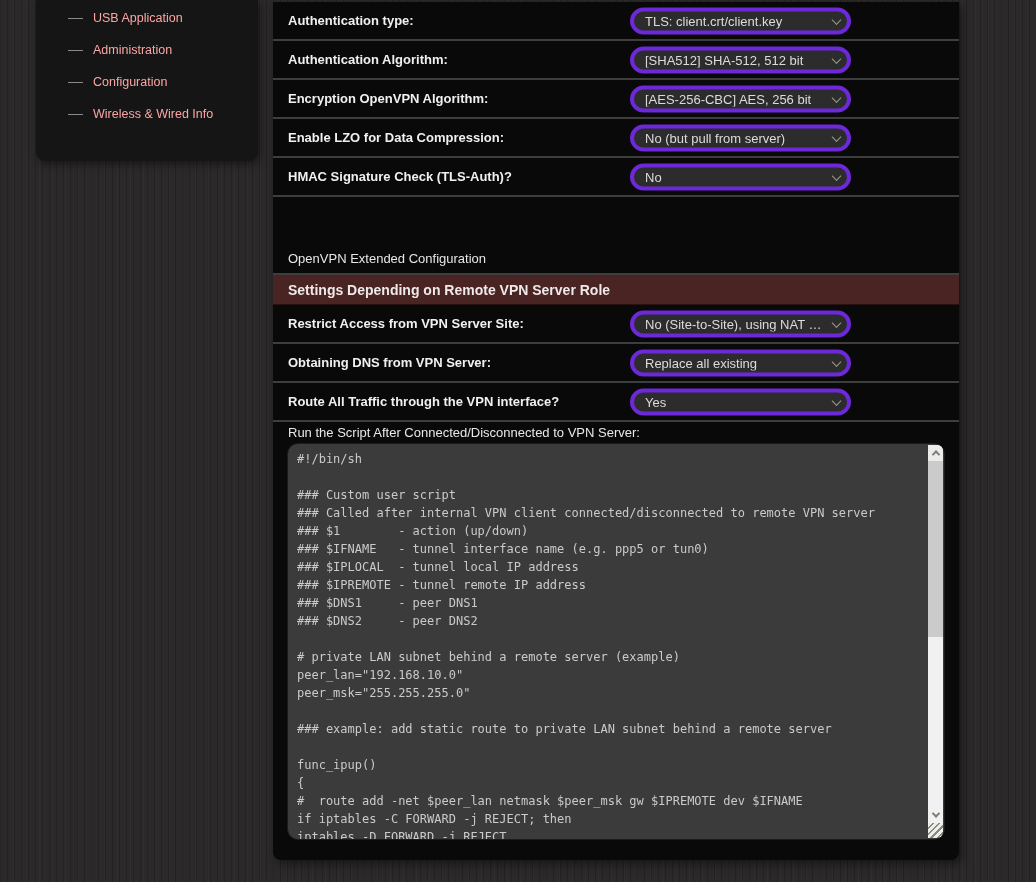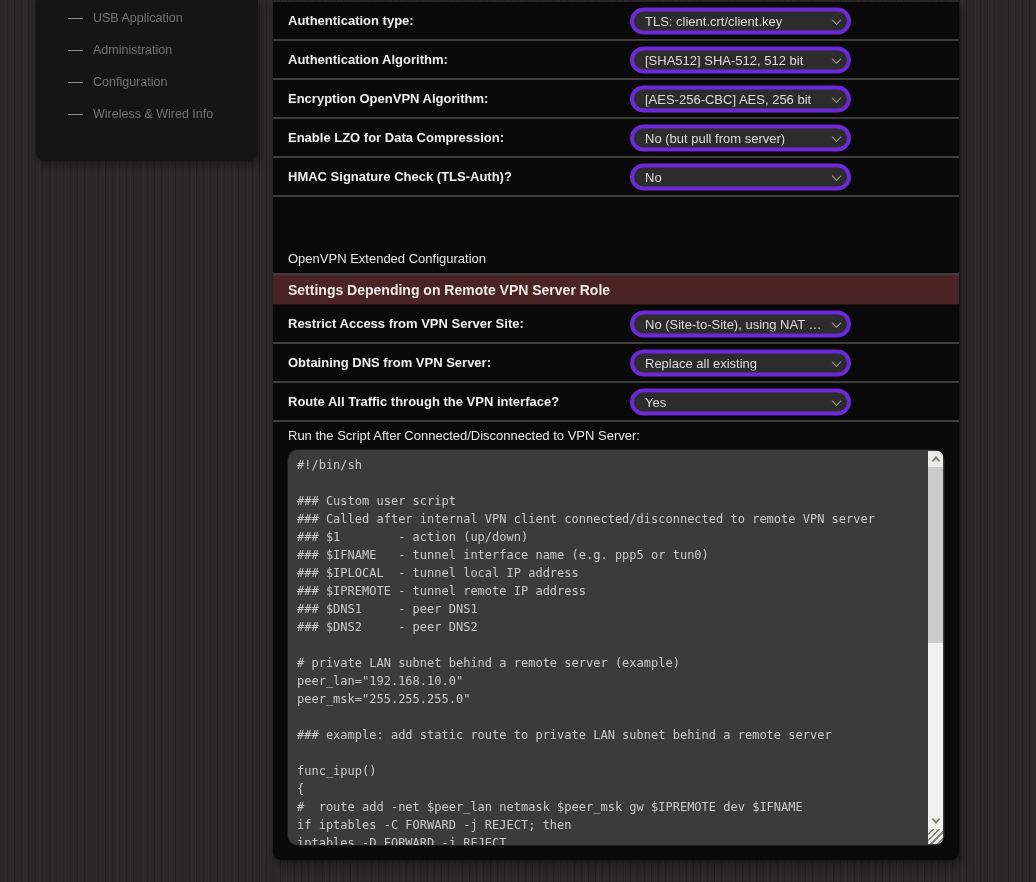--- a/index.html
+++ b/index.html
@@ -15,21 +15,21 @@
 
   
   .sidebar {
     position:absolute; left:36px; top:0; width:222px; height:161px;
     background:#151515; border-radius:0 0 9px 9px;
     box-shadow:2px 3px 8px rgba(0,0,0,0.45);
     padding-top:2px;
   }
   .side-item {
     height:32px; display:flex; align-items:center; cursor:pointer;
-    padding-left:32px; color:#737373; font-size:12.5px;
+    padding-left:32px; color:#fca5a5; font-size:12.5px;
   }
   .side-dash { color:#8a8a8a; width:15px; margin-right:10px; display:inline-block;
     border-top:1px solid #8a8a8a; height:0; }
 
   
   .panel {
     position:absolute; left:273px; top:2px; width:686px; height:858px;
     background:#090909; border-radius:0 0 8px 8px;
     box-shadow:3px 4px 10px rgba(0,0,0,0.45);
   }
@@ -64,21 +64,21 @@
     text-overflow:ellipsis; white-space:nowrap; overflow:hidden;
   }
   .chev {
     position:absolute; right:11px; top:9px; width:7px; height:7px;
     border-right:1.5px solid #9a9a8a; border-bottom:1.5px solid #9a9a8a;
     transform:rotate(45deg); pointer-events:none;
   }
 
   
   .script-label {
-    height:27px; display:flex; align-items:center; padding-left:15px;
+    height:21px; display:flex; align-items:center; padding-left:15px;
     color:#e8e8e8; font-size:13px;
   }
   .script-area { position:relative; margin-left:14px; width:658px; height:397px; }
   .script-area textarea {
     width:100%; height:100%; display:block;
     background:#3b3b3b; color:#cacaca;
     border:1px solid #1c1c1c; border-radius:11px;
     font-family:"DejaVu Sans Mono", monospace;
     font-size:12px; line-height:18px;
     padding:6px 26px 6px 9px;

